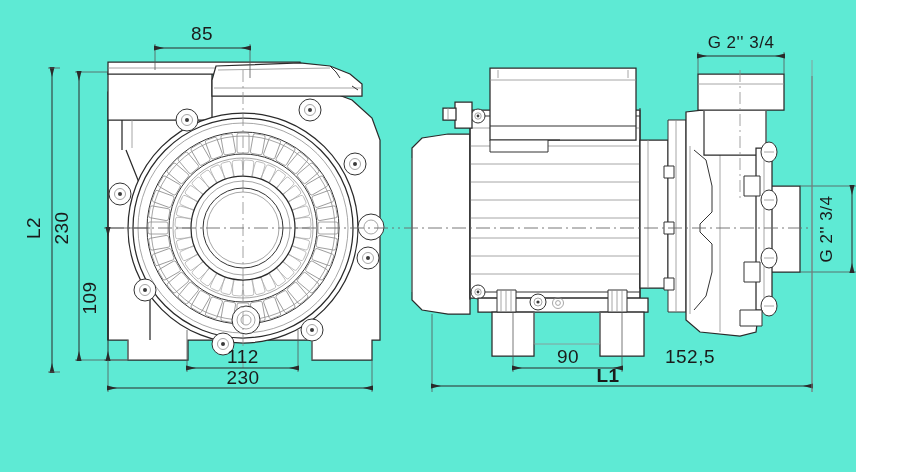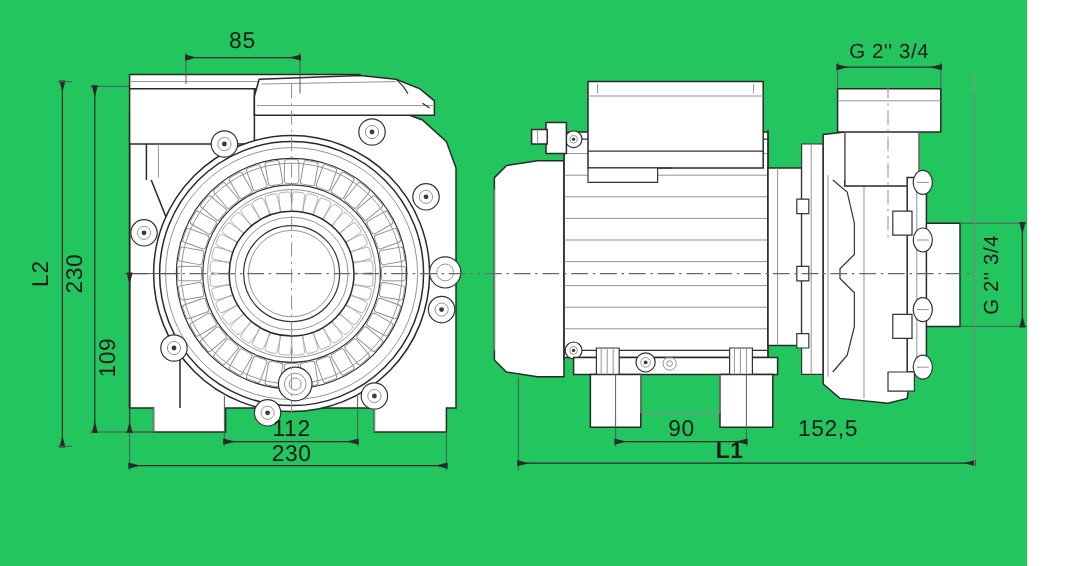--- a/index.html
+++ b/index.html
@@ -4,21 +4,21 @@
 <style>
   html, body {
     margin: 0;
     padding: 0;
     background: #ffffff;
   }
   #sheet {
     position: relative;
     width: 856px;
     height: 472px;
-    background: #22c55e;
+    background: #5eead4;
     overflow: hidden;
     font-family: "Liberation Sans", sans-serif;
   }
   #sheet svg {
     position: absolute;
     left: 0;
     top: 0;
   }
   .dimtext {
     font-family: "Liberation Sans", sans-serif;

